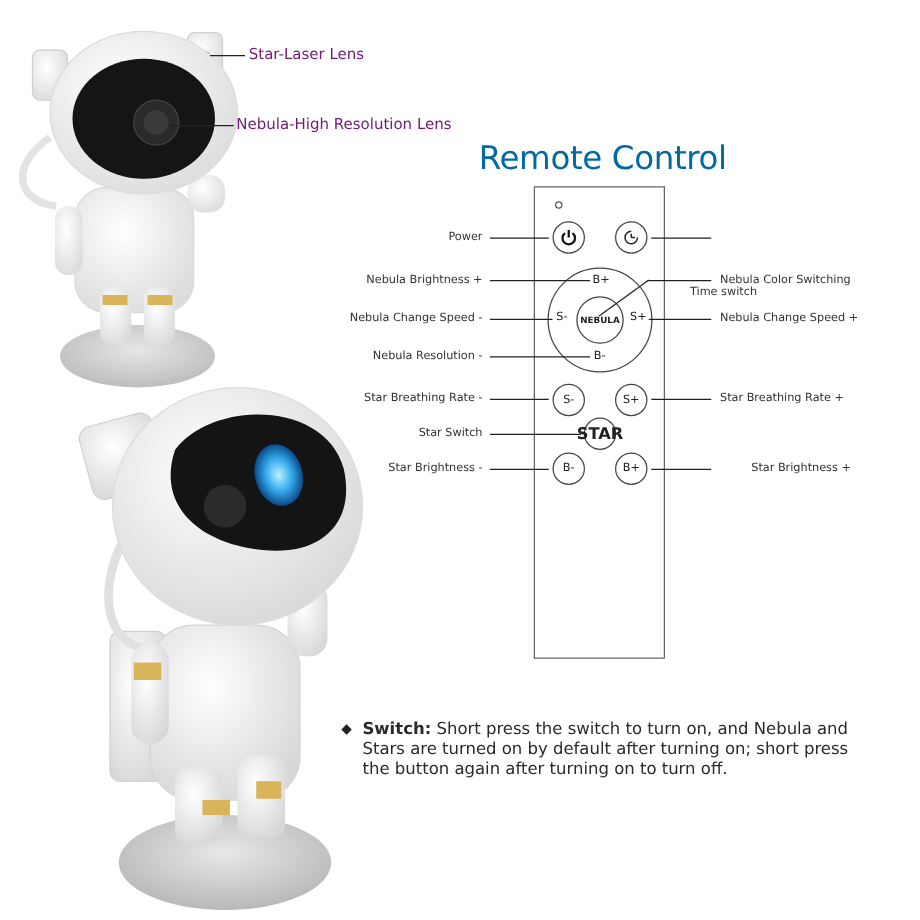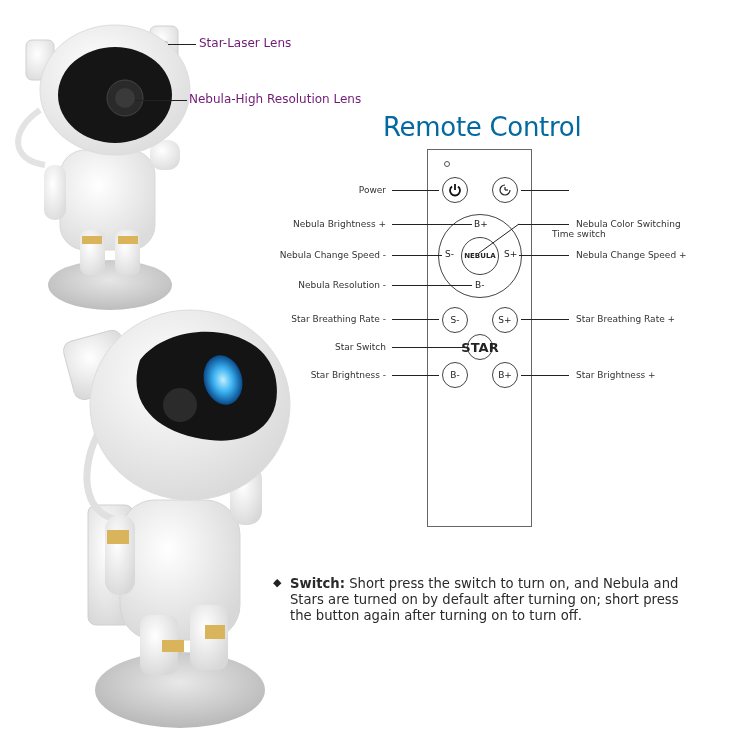--- a/index.html
+++ b/index.html
@@ -177,18 +177,18 @@
 </svg>
 <div class="abs lbl" style="left:576px;top:218px;">Nebula Color Switching</div>
 
 <div class="abs line" style="left:519px;top:255px;width:50px;"></div>
 <div class="abs lbl" style="left:576px;top:249px;">Nebula Change Speed +</div>
 
 <div class="abs line" style="left:521px;top:319px;width:48px;"></div>
 <div class="abs lbl" style="left:576px;top:313px;">Star Breathing Rate +</div>
 
 <div class="abs line" style="left:521px;top:375px;width:48px;"></div>
-<div class="abs lbl" style="left:576px;top:369px;">Star Brightness +</div>
+<div class="abs lbl" style="left:601px;top:369px;">Star Brightness +</div>
 
 <div class="abs" style="left:273px;top:576px;font-size:11px;color:#222;">◆</div>
 <div class="abs desc" style="left:290px;width:400px;">
   <b>Switch:</b><span> Short press the switch to turn on, and Nebula and Stars are turned on by default after turning on; short press the button again after turning on to turn off.</span>
 </div>
 
 </body></html>

